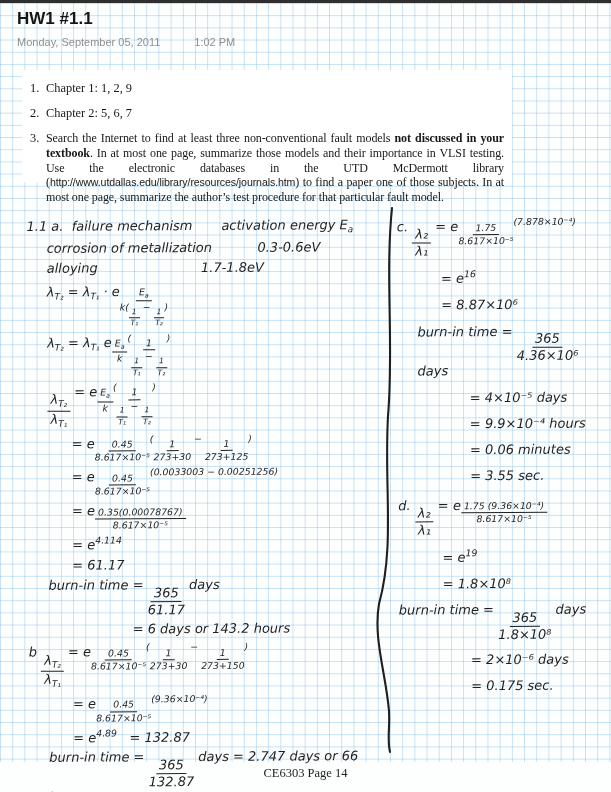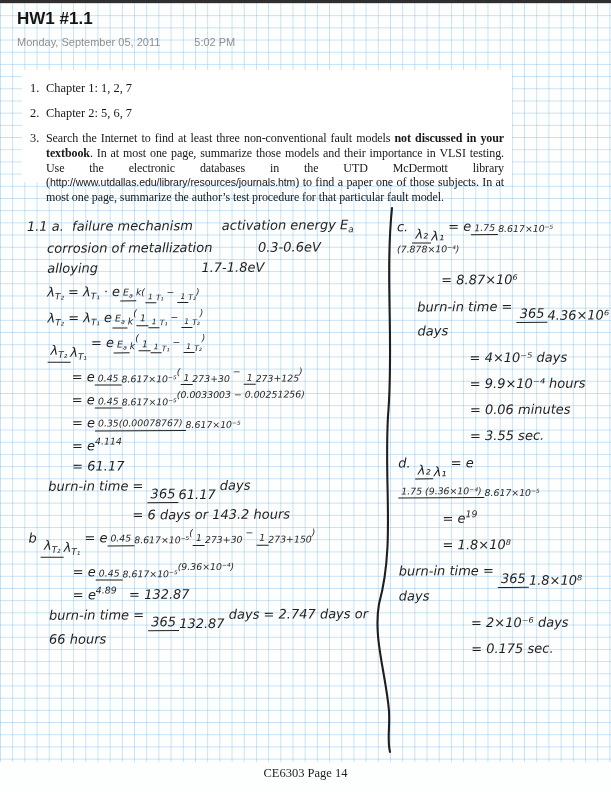--- a/index.html
+++ b/index.html
@@ -45,46 +45,46 @@
   .hw-right{left:398px;top:206px;width:212px;transform:rotate(-0.3deg);}
   .hw-line{white-space:pre-wrap;margin:4px 0;line-height:1.25;}
   .hw-right .hw-line{margin:10px 0;}
   .ind0{padding-left:0;}
   .ind1{padding-left:20px;}
   .ind2{padding-left:44px;}
   .ind3{padding-left:72px;}
   .ind4{padding-left:104px;}
   .hw sub{font-size:.68em;vertical-align:-0.35em;}
   .hw sup{font-size:.72em;vertical-align:.6em;}
-  .frac{display:inline-flex;align-items:center;
+  .frac{display:inline-flex;flex-direction:column;align-items:center;
         vertical-align:-0.6em;line-height:1.08;text-align:center;}
   .frac .fn{border-bottom:1.3px solid currentColor;padding:0 3px 1px;}
   .frac .fd{padding-top:1px;}
   .frac .frac{font-size:.82em;vertical-align:-0.5em;}
   .divider{position:absolute;left:368px;top:206px;}
   .footer{
     position:absolute;left:0;top:766px;width:611px;text-align:center;
     font-family:"Liberation Serif",serif;font-size:12.5px;color:#1c1c1c;
   }
 </style>
 </head>
 <body>
 
 <div class="page">
   <div class="paper"></div>
 
   <div class="title">HW1 #1.1</div>
   <div class="dateline">
-    <span>Monday, September 05, 2011</span><span class="time">5:02 PM</span>
+    <span>Monday, September 05, 2011</span><span class="time">1:02 PM</span>
   </div>
 
   <div class="assignment">
     <div class="a-item">
       <span class="marker">1.</span>
-      <span>Chapter 1: 1, 2, 7</span>
+      <span>Chapter 1: 1, 2, 9</span>
     </div>
     <div class="a-item">
       <span class="marker">2.</span>
       <span>Chapter 2: 5, 6, 7</span>
     </div>
     <div class="a-item">
       <span class="marker">3.</span>
       <span class="a-par"><span>Search the Internet to find at least three non-conventional fault models </span><span class="bold">not discussed in your textbook</span><span>. In at most one page, summarize those models and their importance in VLSI testing. Use the electronic databases in the UTD McDermott library (</span><span class="url">http://www.utdallas.edu/library/resources/journals.htm</span><span>) to find a paper one of those subjects. In at most one page, summarize the author’s test procedure for that particular fault model.</span></span>
     </div>
   </div>
@@ -109,20 +109,21 @@
       <div class="hw-line ind2">= e<sup>4.89</sup>   = 132.87</div>
       <div class="hw-line ind1">burn-in time = <span class="frac"><span class="fn">365</span><span class="fd">132.87</span></span> days = 2.747 days or 66 hours</div>
     </div>
 
   <svg class="divider" width="34" height="548" viewBox="0 0 34 548">
     <path d="M24 2 C17 70 26 140 20 210 C16 280 27 340 11 398 C5 432 18 468 21 505 C22 522 19 534 22 546" fill="none" stroke="#1f1f1f" stroke-width="2.1" stroke-linecap="round"></path>
   </svg>
 
   <div class="hw hw-right">
       <div class="hw-line ind0">c. <span class="frac"><span class="fn">λ₂</span><span class="fd">λ₁</span></span> = e<sup><span class="frac"><span class="fn">1.75</span><span class="fd">8.617×10⁻⁵</span></span>(7.878×10⁻⁴)</sup></div>
+      <div class="hw-line ind2">= e<sup>16</sup></div>
       <div class="hw-line ind2">= 8.87×10⁶</div>
       <div class="hw-line ind1">burn-in time = <span class="frac"><span class="fn">365</span><span class="fd">4.36×10⁶</span></span> days</div>
       <div class="hw-line ind3">= 4×10⁻⁵ days</div>
       <div class="hw-line ind3">= 9.9×10⁻⁴ hours</div>
       <div class="hw-line ind3">= 0.06 minutes</div>
       <div class="hw-line ind3">= 3.55 sec.</div>
       <div class="hw-line ind0">d. <span class="frac"><span class="fn">λ₂</span><span class="fd">λ₁</span></span> = e<sup><span class="frac"><span class="fn">1.75 (9.36×10⁻⁴)</span><span class="fd">8.617×10⁻⁵</span></span></sup></div>
       <div class="hw-line ind2">= e<sup>19</sup></div>
       <div class="hw-line ind2">= 1.8×10⁸</div>
       <div class="hw-line ind0">burn-in time = <span class="frac"><span class="fn">365</span><span class="fd">1.8×10⁸</span></span> days</div>

